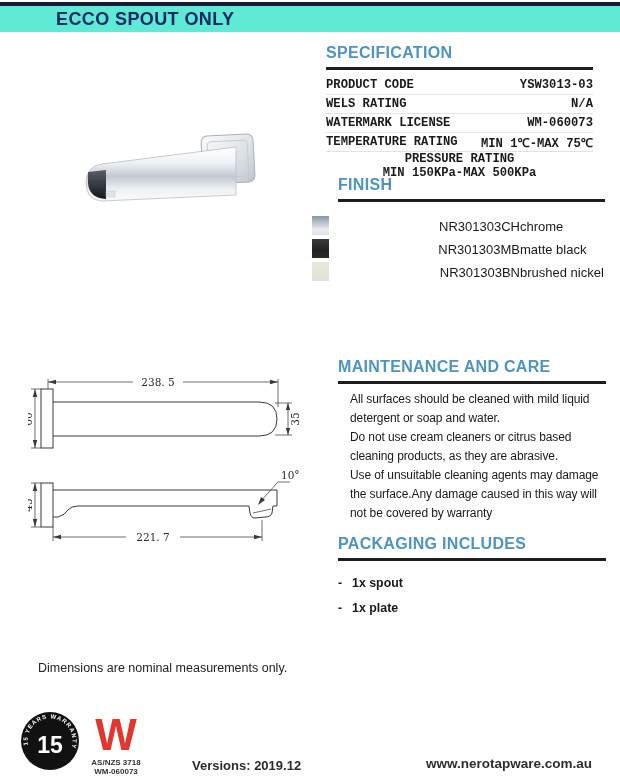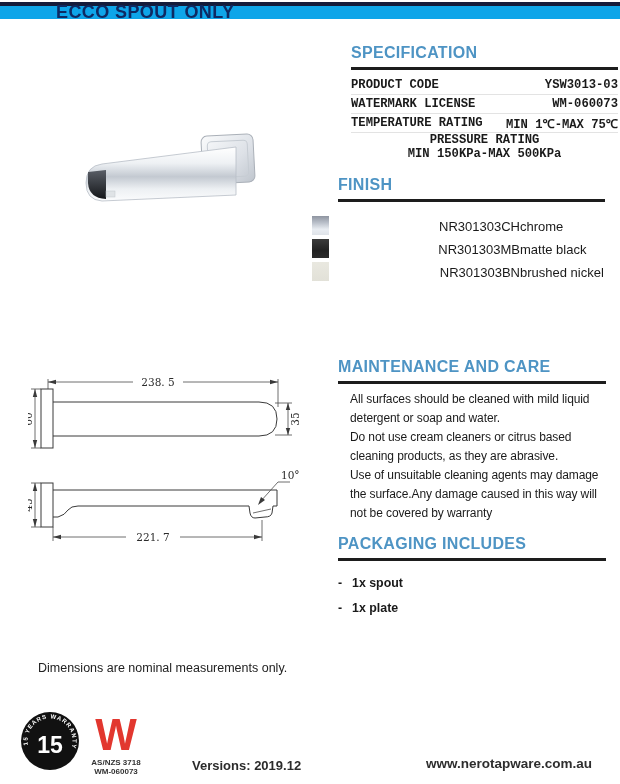--- a/index.html
+++ b/index.html
@@ -4,22 +4,22 @@
 <style>
   * { margin:0; padding:0; box-sizing:border-box; }
   html,body { background:#ffffff; }
   .page {
     position:relative; width:620px; height:784px; background:#ffffff;
     font-family:"Liberation Sans", sans-serif; color:#1a1a1a; overflow:hidden;
     outline:1px solid #e0e0e0;
   }
   
   .topbar {
-    position:absolute; left:0; right:0; top:2px; height:17px;
-    background:#0ea5e9; border-top:4px solid #141b3a;
+    position:absolute; left:0; right:0; top:2px; height:30px;
+    background:#5eead4; border-top:4px solid #141b3a;
     display:flex; align-items:center;
   }
   .topbar .title {
     padding-left:56px; font-size:18px; font-weight:bold; color:#0e2a63; letter-spacing:.4px;
   }
   
   .section { position:absolute; }
   .sec-heading {
     font-size:16px; font-weight:bold; color:#4e94c4; letter-spacing:.3px;
     padding-bottom:5px; border-bottom:3px solid #1d1d1d;
@@ -97,26 +97,30 @@
       <rect x="152" y="83" width="52" height="48" rx="6" transform="rotate(-3 178 107)" fill="url(#plateGrad)" stroke="#aab0b8" stroke-width="1"></rect>
       <rect x="158" y="89" width="40" height="36" rx="4" transform="rotate(-3 178 107)" fill="none" stroke="#c6ccd3" stroke-width="1"></rect>
     </g>
     <g>
       <path d="M186,95 L52,112 Q36,114 36,131 Q36,148 52,149 L186,143 Z" fill="url(#barGrad)" stroke="#b8bec6" stroke-width=".8"></path>
       <path d="M38,120 L56,118 L56,147 Q39,146 38,131 Z" fill="url(#darkGrad)"></path>
       <rect x="56" y="139" width="9" height="6" fill="#dfe3e6" stroke="#c0c5cb" stroke-width=".5"></rect>
     </g>
   </svg>
 
-  <div class="section" style="left:351px; top:44px; width:267px;">
+  <div class="section" style="left:326px; top:44px; width:267px;">
     <div class="sec-heading">SPECIFICATION</div>
     <div class="spec-table">
       <div class="spec-row">
         <span class="spec-label">PRODUCT CODE</span>
         <span class="spec-value">YSW3013-03</span>
+      </div>
+      <div class="spec-row">
+        <span class="spec-label">WELS RATING</span>
+        <span class="spec-value">N/A</span>
       </div>
       <div class="spec-row">
         <span class="spec-label">WATERMARK LICENSE</span>
         <span class="spec-value">WM-060073</span>
       </div>
       <div class="spec-row">
         <span class="spec-label">TEMPERATURE RATING</span>
         <span class="spec-value">MIN 1℃-MAX 75℃</span>
       </div>
       <div class="spec-row">

